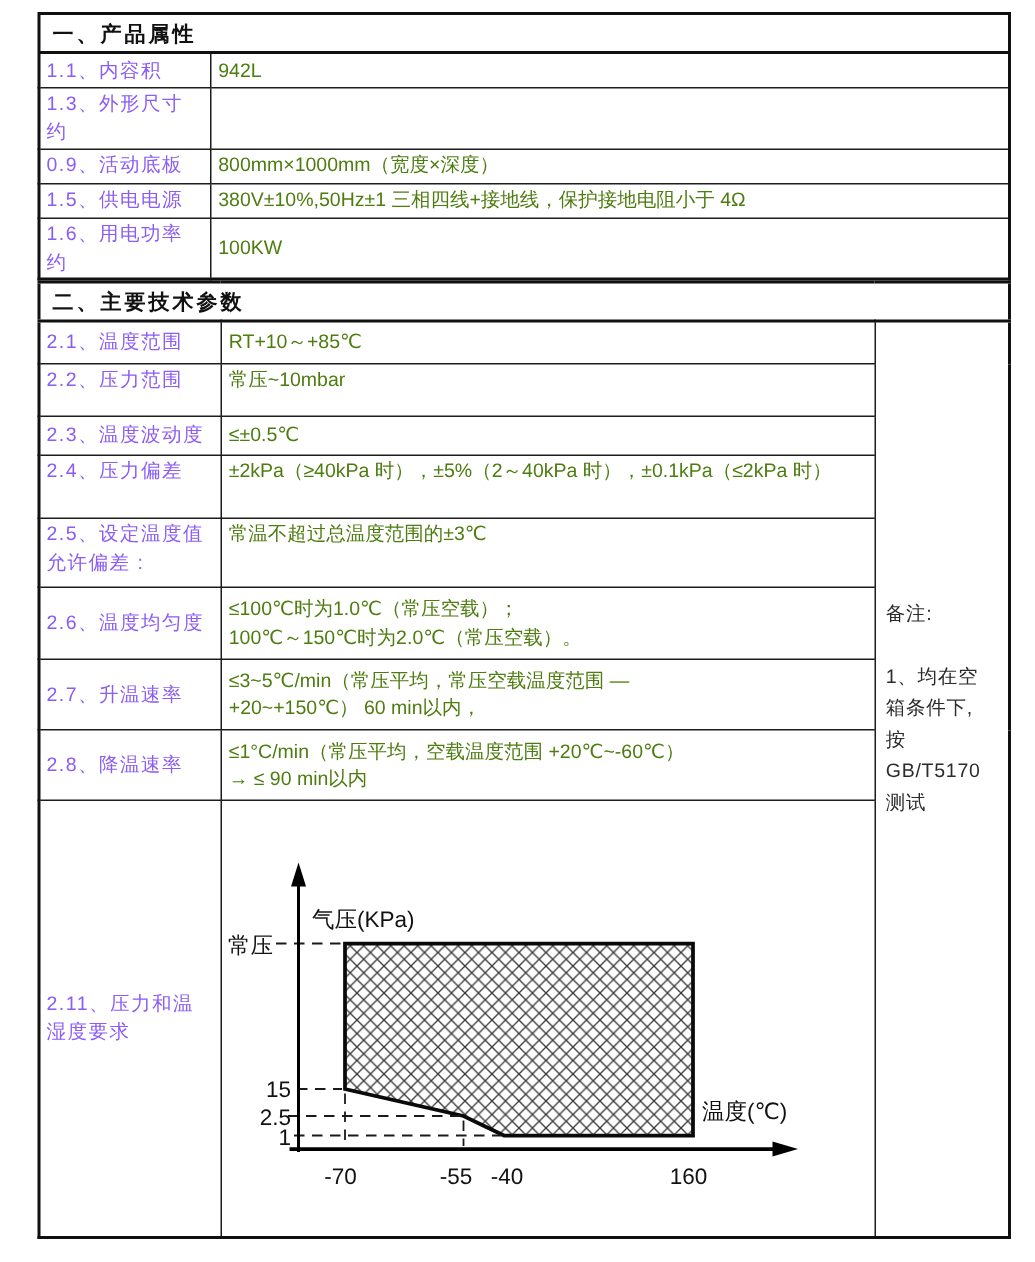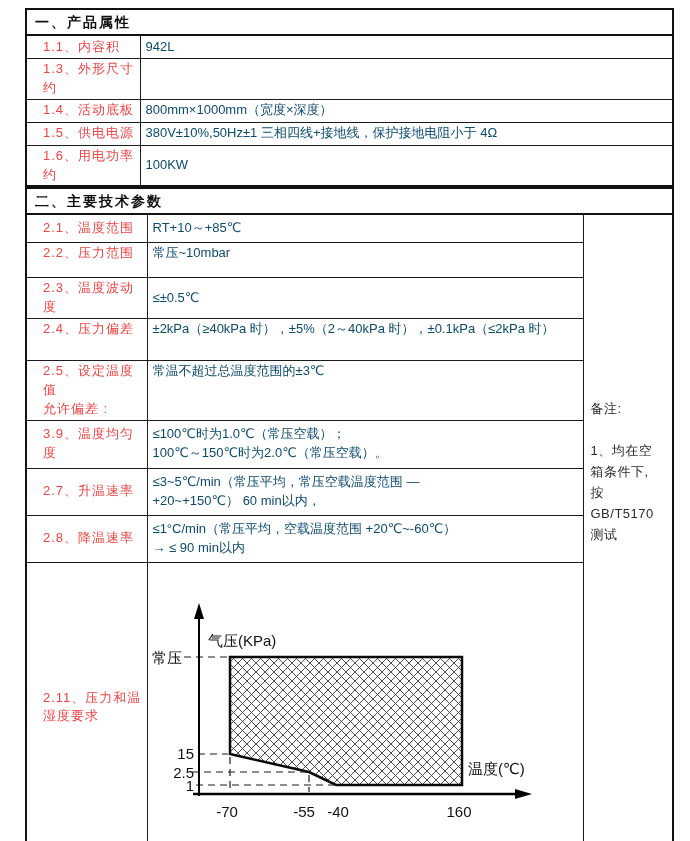--- a/index.html
+++ b/index.html
@@ -17,22 +17,22 @@
     padding:1px 5px;vertical-align:middle;
     overflow:hidden;color:#2b2b2b;
     white-space:pre-line;
   }
   table{border:2px solid #111;}
   tr.sec td{
     font-weight:bold;font-size:14px;color:#111;
     border-top:2px solid #111;border-bottom:2px solid #111;
     letter-spacing:2px;padding-left:8px;height:22px;
   }
-  td.lbl{color:#ef4444;letter-spacing:1px;padding-left:16px;}
-  td.val{color:#0c4a6e;}
+  td.lbl{color:#8b5cf6;letter-spacing:1px;padding-left:4px;}
+  td.val{color:#4d7c0f;}
   .t1 td{height:20px;margin-top:28px;}
   .t1 tr.sec td{height:22px;}
   .rh25 td{height:25px;}
   .rh32 td{height:32px;vertical-align:top;}
   .rh23 td{height:23px;margin-left:40px;}
   .rh39 td{height:39px;vertical-align:top;margin-top:24px;}
   .rh43 td{height:43px;vertical-align:top;}
   .rh45 td{height:45px;}
   .rh44 td{height:44px;}
   .rh248 td{height:246px;}
@@ -60,21 +60,21 @@
     </tr>
     <tr>
       <td class="lbl">1.1、内容积</td>
       <td class="val">942L</td>
     </tr>
     <tr>
       <td class="lbl">1.3、外形尺寸约</td>
       <td class="val"></td>
     </tr>
     <tr>
-      <td class="lbl">1.4、活动底板</td>
+      <td class="lbl">0.9、活动底板</td>
       <td class="val">800mm×1000mm（宽度×深度）</td>
     </tr>
     <tr>
       <td class="lbl">1.5、供电电源</td>
       <td class="val">380V±10%,50Hz±1 三相四线+接地线，保护接地电阻小于 4Ω</td>
     </tr>
     <tr>
       <td class="lbl">1.6、用电功率约</td>
       <td class="val">100KW</td>
     </tr>
@@ -113,21 +113,21 @@
     <tr class="rh39">
       <td class="lbl">2.4、压力偏差</td>
       <td class="val">±2kPa（≥40kPa 时），±5%（2～40kPa 时），±0.1kPa（≤2kPa 时）</td>
     </tr>
     <tr class="rh43">
       <td class="lbl">2.5、设定温度值
 允许偏差 :</td>
       <td class="val">常温不超过总温度范围的±3℃</td>
     </tr>
     <tr class="rh45">
-      <td class="lbl">3.9、温度均匀度</td>
+      <td class="lbl">2.6、温度均匀度</td>
       <td class="val">≤100℃时为1.0℃（常压空载）；
 100℃～150℃时为2.0℃（常压空载）。</td>
     </tr>
     <tr class="rh44">
       <td class="lbl">2.7、升温速率</td>
       <td class="val">≤3~5℃/min（常压平均，常压空载温度范围 —
 +20~+150℃）  60  min以内，</td>
     </tr>
     <tr class="rh44">
       <td class="lbl">2.8、降温速率</td>

